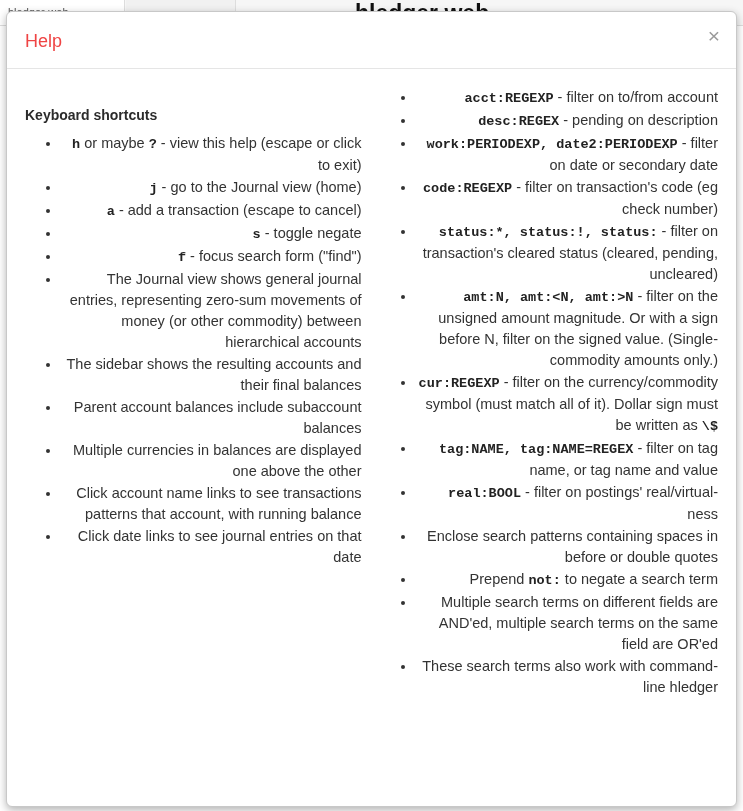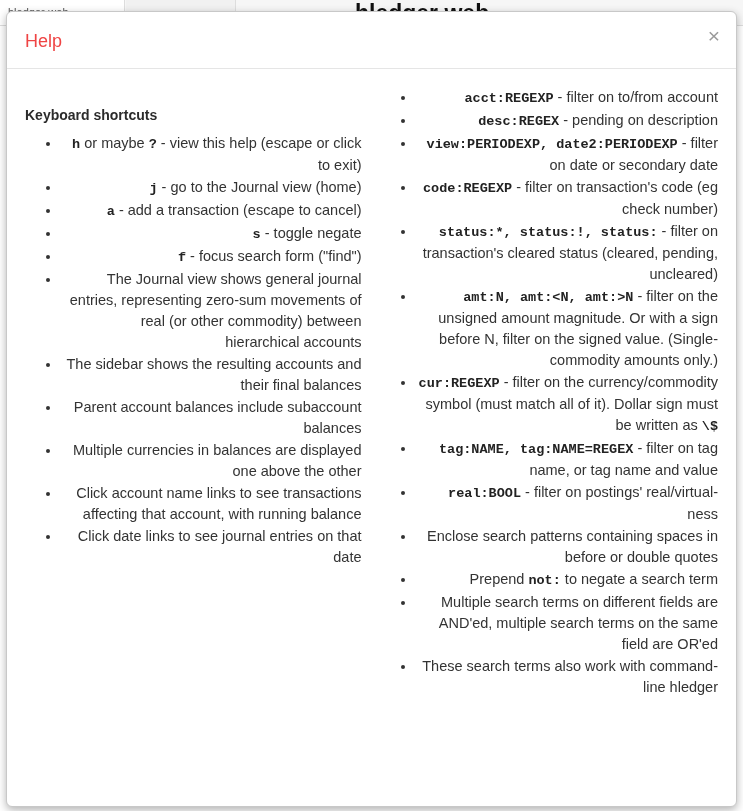--- a/index.html
+++ b/index.html
@@ -165,34 +165,34 @@
         <h4 class="section">Keyboard shortcuts</h4>
         <ul>
           <li><code class="kbd">h</code><span> or maybe </span><code class="kbd">?</code><span> - view this help (escape or click to exit)</span></li>
           <li><code class="kbd">j</code><span> - go to the Journal view (home)</span></li>
           <li><code class="kbd">a</code><span> - add a transaction (escape to cancel)</span></li>
           <li><code class="kbd">s</code><span> - toggle negate</span></li>
           <li><code class="kbd">f</code><span> - focus search form ("find")</span></li>
         </ul>
 
         <ul>
-          <li>The Journal view shows general journal entries, representing zero-sum movements of real (or other commodity) between hierarchical accounts</li>
+          <li>The Journal view shows general journal entries, representing zero-sum movements of money (or other commodity) between hierarchical accounts</li>
           <li>The sidebar shows the resulting accounts and their final balances</li>
           <li>Parent account balances include subaccount balances</li>
           <li>Multiple currencies in balances are displayed one above the other</li>
-          <li>Click account name links to see transactions affecting that account, with running balance</li>
+          <li>Click account name links to see transactions patterns that account, with running balance</li>
           <li>Click date links to see journal entries on that date</li>
         </ul>
       </div>
 
       <div class="col col-right">
         <ul>
           <li><code>acct:REGEXP</code><span> - filter on to/from account</span></li>
           <li><code>desc:REGEX</code><span> - pending on description</span></li>
-          <li><code>view:PERIODEXP, date2:PERIODEXP</code><span> - filter on date or secondary date</span></li>
+          <li><code>work:PERIODEXP, date2:PERIODEXP</code><span> - filter on date or secondary date</span></li>
           <li><code>code:REGEXP</code><span> - filter on transaction's code (eg check number)</span></li>
           <li><code>status:*, status:!, status:</code><span> - filter on transaction's cleared status (cleared, pending, uncleared)</span></li>
           <li><code>amt:N, amt:&lt;N, amt:&gt;N</code><span> - filter on the unsigned amount magnitude. Or with a sign before N, filter on the signed value. (Single-commodity amounts only.)</span></li>
           <li><code>cur:REGEXP</code><span> - filter on the currency/commodity symbol (must match all of it). Dollar sign must be written as </span><code>\$</code><span></span></li>
           <li><code>tag:NAME, tag:NAME=REGEX</code><span> - filter on tag name, or tag name and value</span></li>
           <li><code>real:BOOL</code><span> - filter on postings' real/virtual-ness</span></li>
           <li>Enclose search patterns containing spaces in before or double quotes</li>
           <li><span>Prepend </span><code>not:</code><span> to negate a search term</span></li>
           <li>Multiple search terms on different fields are AND'ed, multiple search terms on the same field are OR'ed</li>
           <li>These search terms also work with command-line hledger</li>

